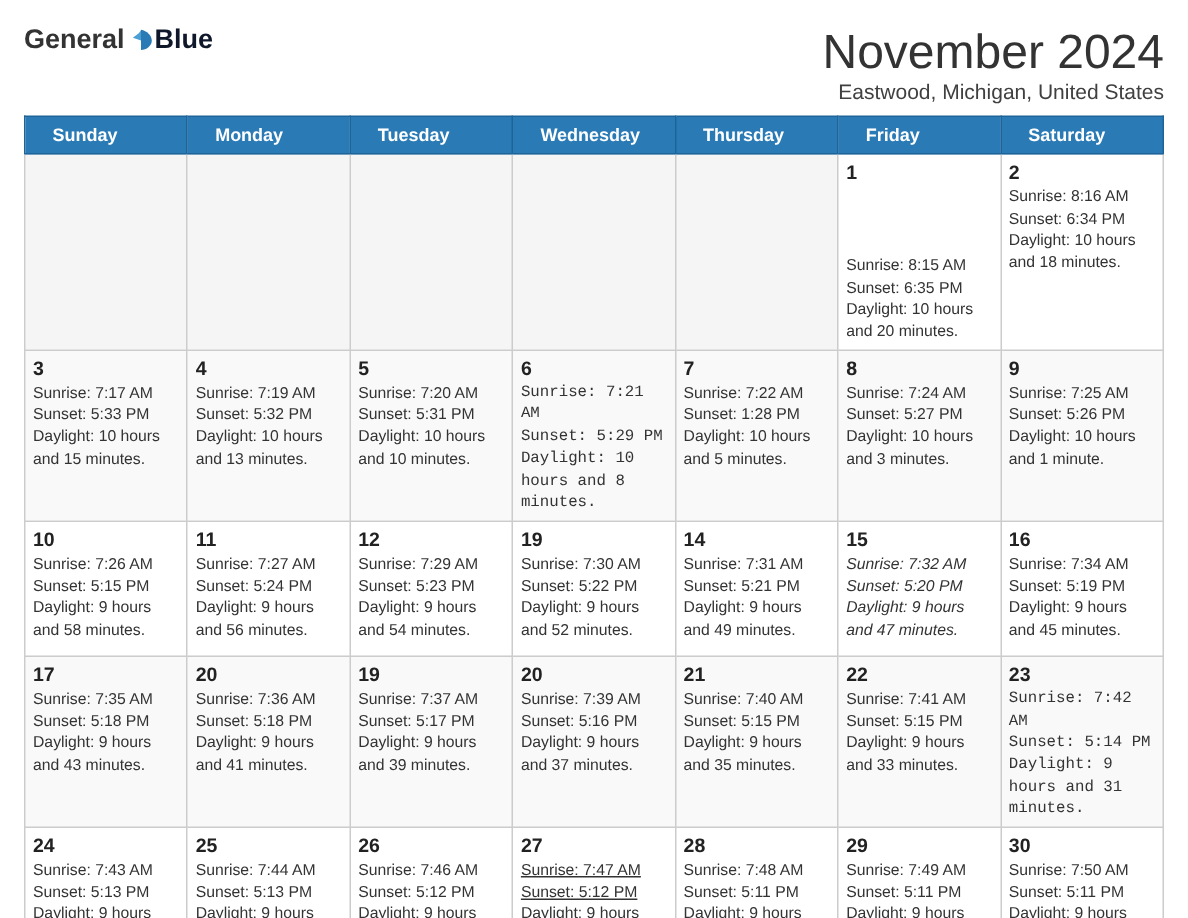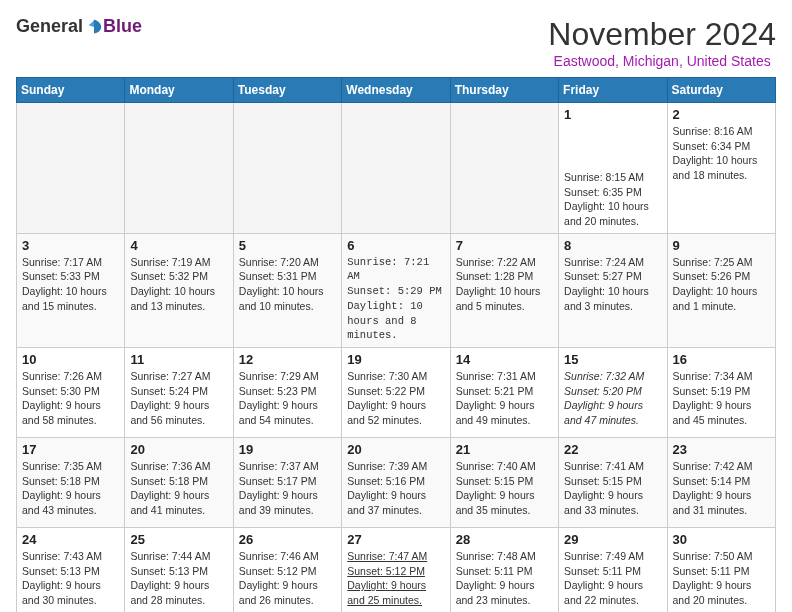--- a/index.html
+++ b/index.html
@@ -21,48 +21,48 @@
       flex-direction: column;
       align-items: flex-start;
     }
     .logo-text {
       display: flex;
       align-items: center;
       font-size: 18px;
       font-weight: bold;
     }
     .logo-general { color: #333; }
-    .logo-blue { color: #701a75; }
+    .logo-blue { color: #0f172a; }
     .logo-icon {
       width: 18px;
       height: 18px;
       margin-left: 2px;
     }
     .title-block {
-      text-align: center;
+      text-align: right;
     }
     .month-title {
       font-size: 32px;
       font-weight: normal;
       color: #333;
     }
     .location {
       font-size: 14px;
-      color: #a21caf;
+      color: #404040;
     }
     .calendar {
       width: 100%;
       border-collapse: collapse;
       border: 1px solid #ccc;
       font-size: 11px;
     }
     .calendar th {
       background: #2a7ab5;
       color: #fff;
-      padding: 5px 4px;
+      padding: 5px 18px;
       text-align: left;
       font-weight: bold;
       font-size: 12px;
       border: 1px solid #1e6499;
     }
     .calendar td {
       border: 1px solid #ccc;
       vertical-align: top;
       padding: 4px 5px;
       height: 90px;
@@ -183,21 +183,21 @@
           <div class="day-number">9</div>
           <div class="day-detail" style="white-space: pre-line;">Sunrise: 7:25 AM
 Sunset: 5:26 PM
 Daylight: 10 hours and 1 minute.</div>
         </td>
       </tr>
       <tr>
         <td>
           <div class="day-number">10</div>
           <div class="day-detail" style="white-space: pre-line;">Sunrise: 7:26 AM
-Sunset: 5:30 PM
+Sunset: 5:15 PM
 Daylight: 9 hours and 58 minutes.</div>
         </td>
         <td>
           <div class="day-number">11</div>
           <div class="day-detail" style="white-space: pre-line;">Sunrise: 7:27 AM
 Sunset: 5:24 PM
 Daylight: 9 hours and 56 minutes.</div>
         </td>
         <td>
           <div class="day-number">12</div>
@@ -262,21 +262,21 @@
 Daylight: 9 hours and 35 minutes.</div>
         </td>
         <td>
           <div class="day-number">22</div>
           <div class="day-detail" style="white-space: pre-line;">Sunrise: 7:41 AM
 Sunset: 5:15 PM
 Daylight: 9 hours and 33 minutes.</div>
         </td>
         <td>
           <div class="day-number">23</div>
-          <div class="day-detail" style="white-space: pre-line;">Sunrise: 7:42 AM
+          <div class="day-detail" style="white-space: pre-line; font-family: Liberation Mono, monospace;">Sunrise: 7:42 AM
 Sunset: 5:14 PM
 Daylight: 9 hours and 31 minutes.</div>
         </td>
       </tr>
       <tr>
         <td>
           <div class="day-number">24</div>
           <div class="day-detail" style="white-space: pre-line;">Sunrise: 7:43 AM
 Sunset: 5:13 PM
 Daylight: 9 hours and 30 minutes.</div>

